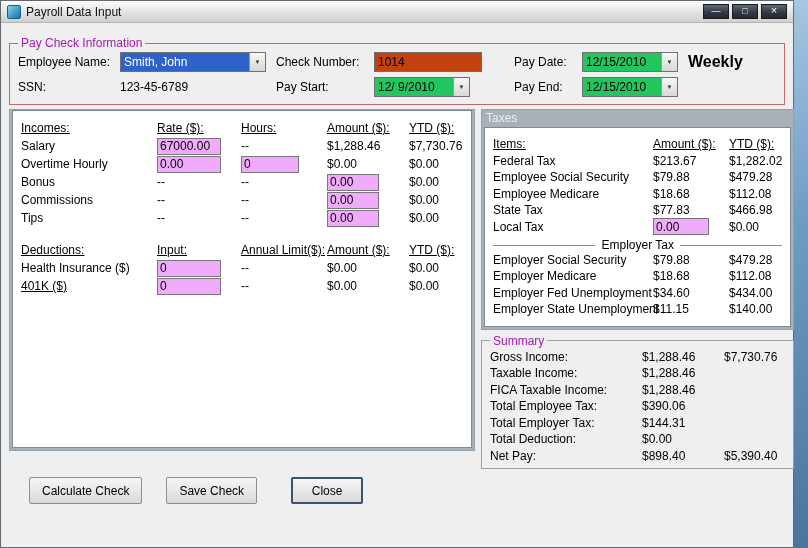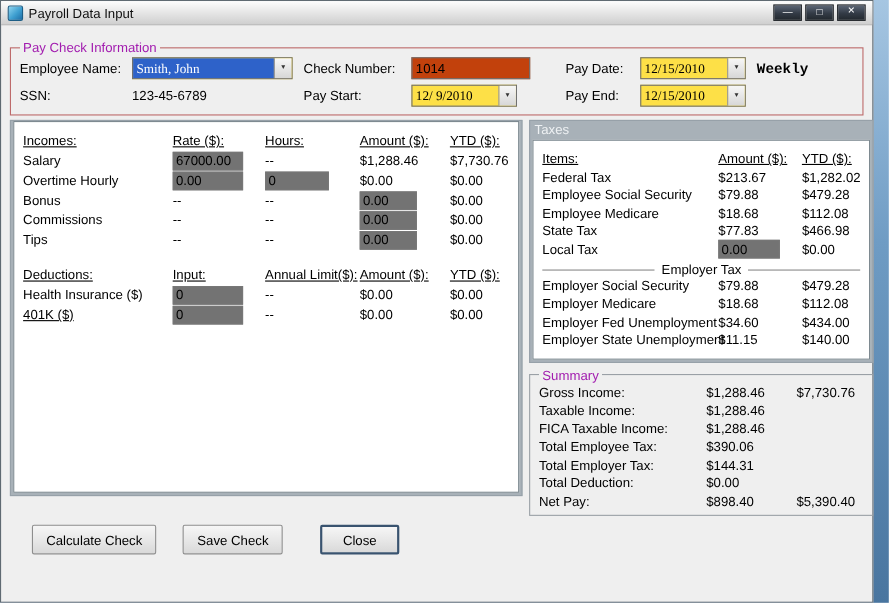--- a/index.html
+++ b/index.html
@@ -45,31 +45,31 @@
     display:grid;
     grid-template-columns:92px 146px 88px 130px 58px 96px auto;
     column-gap:10px; row-gap:5px; align-items:center; margin-top:2px;
   }
   .lbl { white-space:nowrap; }
   .textbox {
     height:20px; width:108px; border:1px solid #707070; background:#c2410c;
     padding:1px 3px; font:12px "Liberation Sans",sans-serif;
   }
   .combo {
-    display:flex; height:20px; border:1px solid #707070; background:#fde047; cursor:default;font-family:Liberation Serif, serif;
+    display:flex; height:20px; border:1px solid #707070; background:#22c55e; cursor:default;
   }
   .combo-sel { flex:1; padding:2px 3px; white-space:nowrap; overflow:hidden; }
   .combo-sel.hl { background:#2e62c9; color:#fff; }
   .combo-btn {
     width:16px; flex:0 0 16px; border-left:1px solid #9a9a9a;
     background:linear-gradient(180deg,#f7f7f7,#d7d7d7);
     display:flex; align-items:center; justify-content:center;
     font-size:6px; color:#333;
   }
-  .weekly { font-size:13px; font-weight:bold;font-family:Liberation Mono, monospace; }
+  .weekly { font-size:16px; font-weight:bold; }
   
   .sections { display:flex; gap:6px; height:342px; }
   .section {
     background:#a8b1b8; border:1px solid #97a1a9;
     display:flex; flex-direction:column;
   }
   .section-hdr { height:17px; line-height:16px; padding-left:4px; color:#eef1f3; }
   .white-panel {
     flex:1; margin:0 2px 2px 2px; background:#fff; border:1px solid #7e8a91;
     padding:8px;
@@ -88,21 +88,21 @@
   }
   .sum-grid {
     display:grid; grid-template-columns:152px 82px auto;
     grid-auto-rows:16.5px; align-items:center; margin-top:1px;
   }
   .th { text-decoration:underline; white-space:nowrap; }
   .cell { white-space:nowrap; }
   .u { text-decoration:underline; }
   .ded-grid { margin-top:14px; }
   .ti {
-    height:17px; border:1px solid #777; background:#737373; padding:0 2px;
+    height:17px; border:1px solid #777; background:#f0abfc; padding:0 2px;
     font:12px "Liberation Sans",sans-serif;
   }
   .w64{width:64px;} .w58{width:58px;} .w52{width:52px;} .w56{width:56px;}
   .etax {
     grid-column:1 / -1; display:flex; align-items:center; gap:6px; margin-top:4px;
   }
   .etax::before,.etax::after { content:""; flex:1; height:1px; background:#8a8a8a; }
   fieldset.summary {
     margin-top:4px; flex:1; border:1px solid #9aa0a6; padding:0 8px 4px 8px;
     background:transparent;

